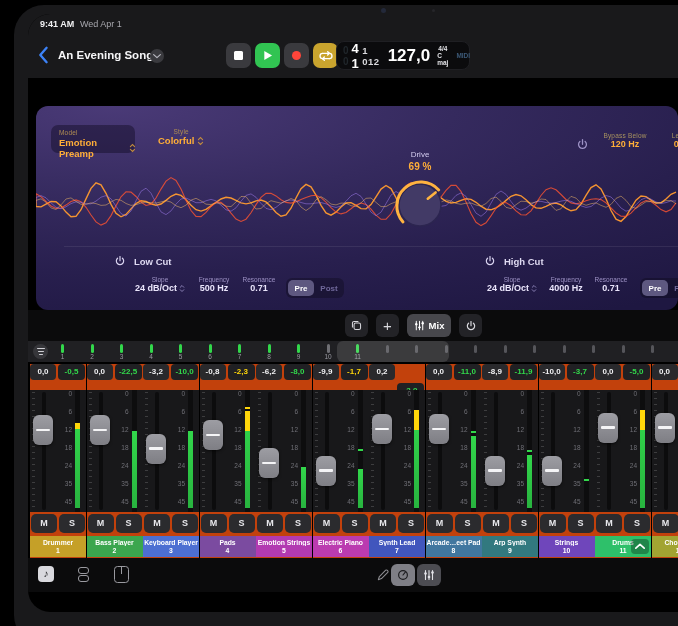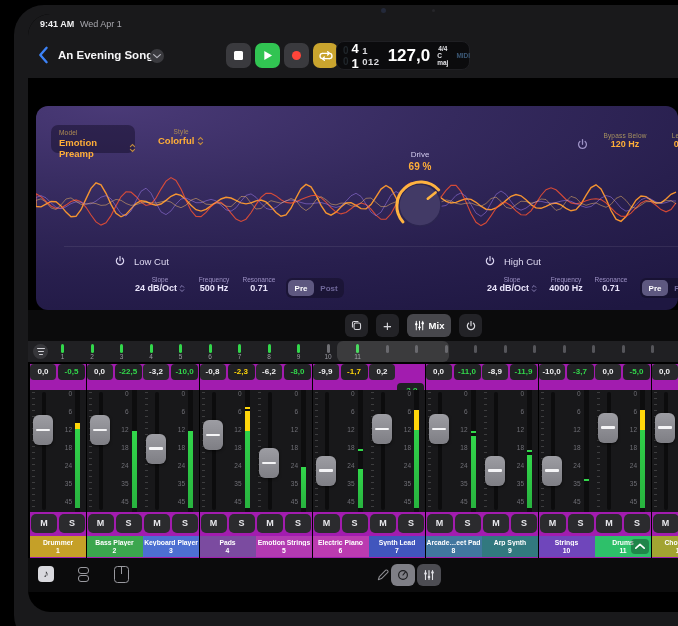--- a/index.html
+++ b/index.html
@@ -52,21 +52,21 @@
   .fvalue{font-size:9.5px;font-weight:bold;color:#ffae38;display:flex;align-items:center;gap:3px;}
   .stylegrp{left:122px;top:22px;}
   .rt-pwr{left:540px;top:32px;width:13px;height:13px;color:#9d92c6;}
   .ctrcol{display:flex;flex-direction:column;align-items:center;position:absolute;}
   .wave{left:0;top:52px;}
   .drive-lbl{left:344px;top:44px;width:80px;text-align:center;font-size:8px;color:#d3cbee;}
   .drive-val{left:344px;top:55px;width:80px;text-align:center;font-size:10px;font-weight:bold;color:#ffae38;}
   .knob{left:355px;top:70px;}
   .divline{left:28px;top:140px;width:614px;border-top:1px solid rgba(255,255,255,.08);}
   .cut-pwr{width:12px;height:12px;color:#d9d3f0;}
-  .cut-title{font-size:9.5px;font-weight:normal;color:#dfdaf2;}
+  .cut-title{font-size:9.5px;font-weight:bold;color:#dfdaf2;}
   .pl{font-size:6.5px;color:#9c91c4;}
   .pv{font-size:9px;font-weight:bold;color:#eae5fb;display:flex;align-items:center;gap:2px;}
   .prepost{position:absolute;display:flex;gap:2px;background:rgba(0,0,0,.25);border-radius:6px;padding:2px;}
   .ppbtn{width:26px;height:16px;border-radius:5px;font-size:8px;font-weight:bold;display:flex;align-items:center;justify-content:center;color:#6f679a;}
   .ppbtn.on{background:#5e5880;color:#fff;}
   
   .mixbar{left:0;top:296px;width:100%;height:31px;background:#0b0b0c;}
   .mbtn{position:absolute;top:4px;height:23px;border-radius:6px;background:#232327;color:#d9d9de;
         display:flex;align-items:center;justify-content:center;gap:4px;}
   .mbtn.sel{background:#47474c;color:#fff;font-size:9.5px;font-weight:bold;}
@@ -75,21 +75,21 @@
   .minimap{left:0;top:327px;width:650px;height:21px;background:#202023;}
   .mmfilter{left:5px;top:3px;width:15px;height:15px;border-radius:50%;background:#36363a;
             display:flex;flex-direction:column;align-items:center;justify-content:center;gap:1.5px;}
   .mmfilter i{display:block;height:1.2px;background:#cfcfd4;border-radius:1px;}
   .mmtick{position:absolute;top:3px;width:3px;height:9px;border-radius:1.5px;}
   .mmtick.dim{background:#55555a;height:8px;top:4px;}
   .mmnum{position:absolute;top:12px;width:12px;text-align:center;font-size:6.5px;color:#9a9aa2;}
   .mmwindow{left:309px;top:0;width:112px;height:21px;border-radius:6px;background:rgba(255,255,255,.12);}
   
   .strips{left:2px;top:350px;width:648px;height:195px;display:flex;overflow:hidden;}
-  .strip{width:56px;margin-right:.5px;position:relative;flex:0 0 auto;background:#a21caf;}
+  .strip{width:56px;margin-right:.5px;position:relative;flex:0 0 auto;background:#c2410c;}
   .dbrow{position:absolute;left:0;top:0;width:56px;height:17px;}
   .dbbox{position:absolute;top:0;height:16px;border-radius:4px;background:#29292c;
          font-size:8px;font-weight:bold;line-height:16px;text-align:center;color:#f0f0f2;}
   .dbbox.vol{left:0;width:26px;}
   .dbbox.peak{left:28px;width:27px;background:#202023;}
   .faderarea{position:absolute;left:0;top:26px;width:56px;height:122px;background:#18181a;}
   .rail{position:absolute;left:2px;top:2px;bottom:2px;width:3px;
         background:repeating-linear-gradient(to bottom,rgba(255,255,255,.16) 0 1px,transparent 1px 6px);}
   .groove{position:absolute;left:12px;top:2px;bottom:2px;width:4px;background:#0c0c0d;border-radius:2px;}
   .scale{position:absolute;left:24px;top:0;width:18px;height:100%;}

